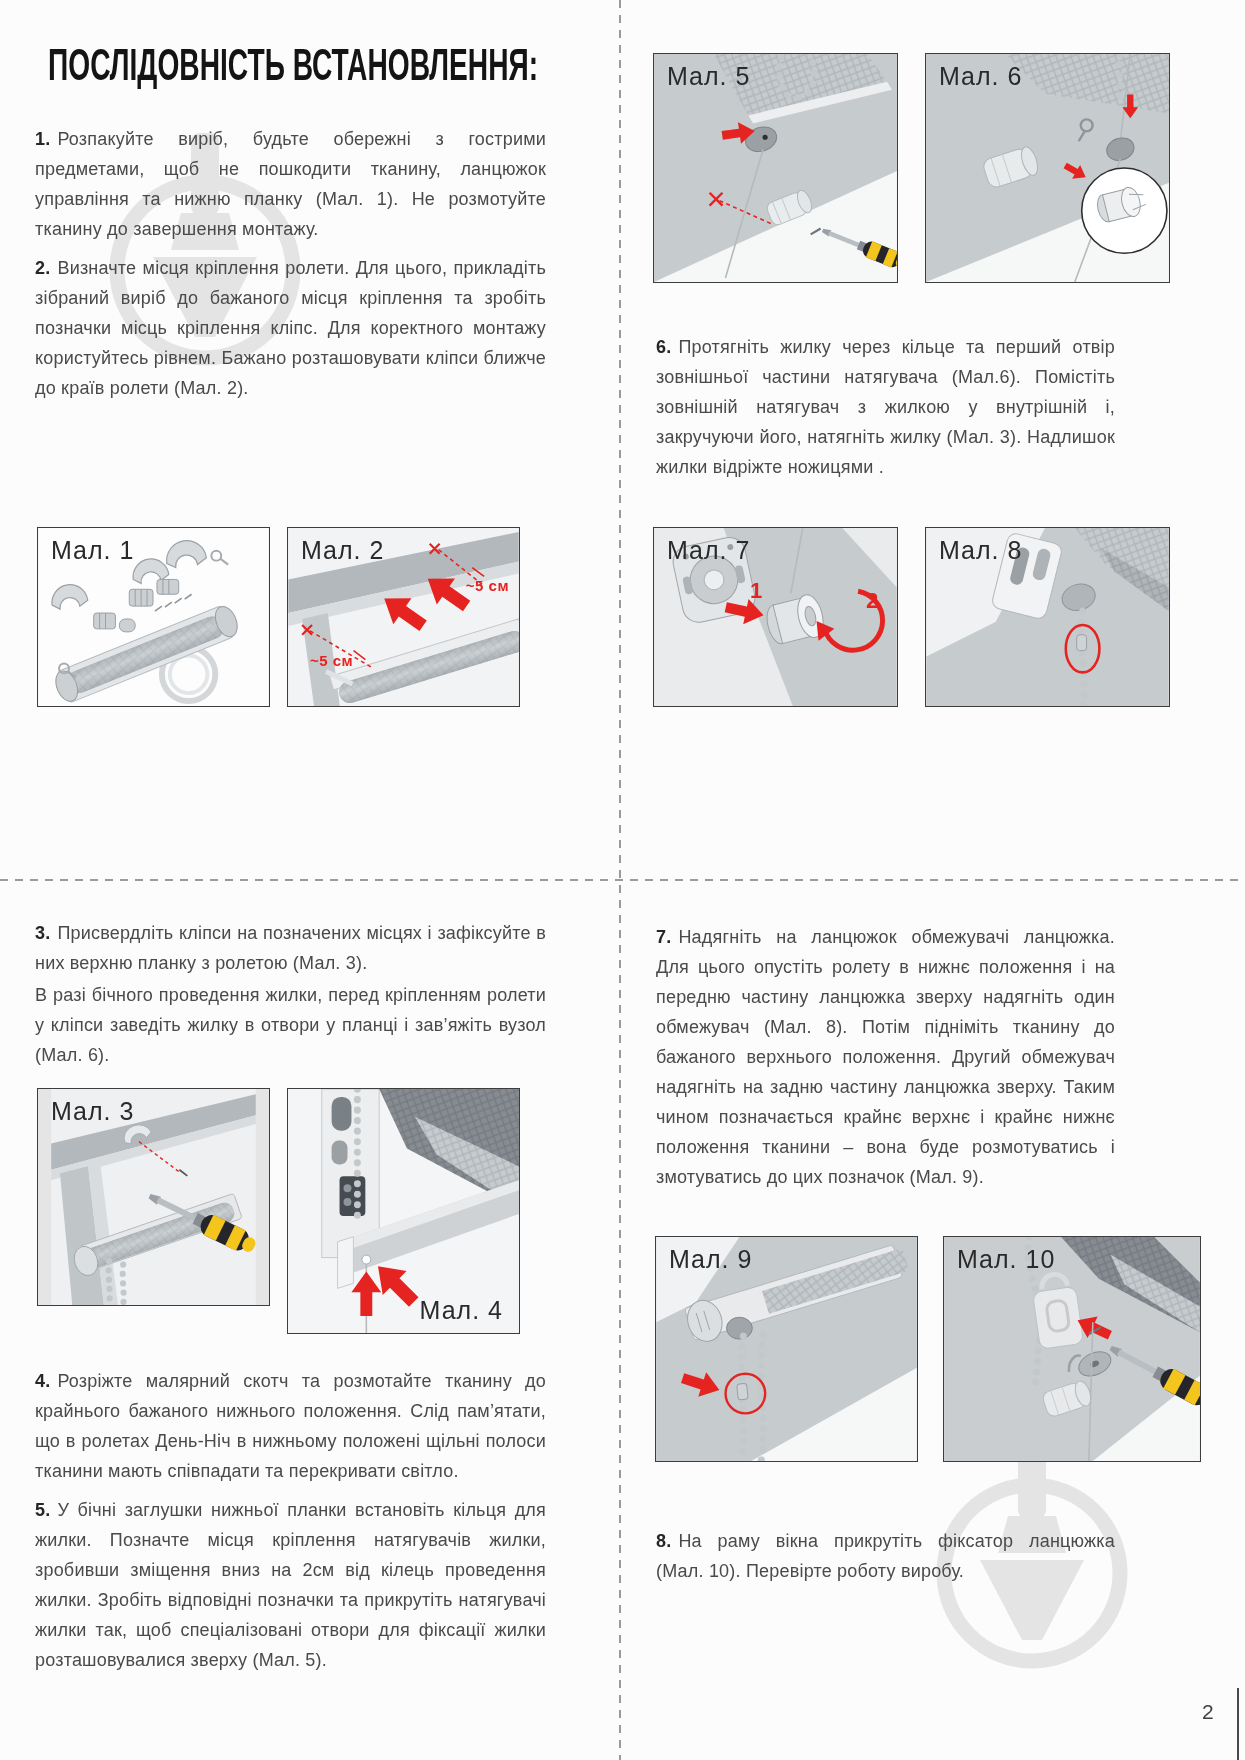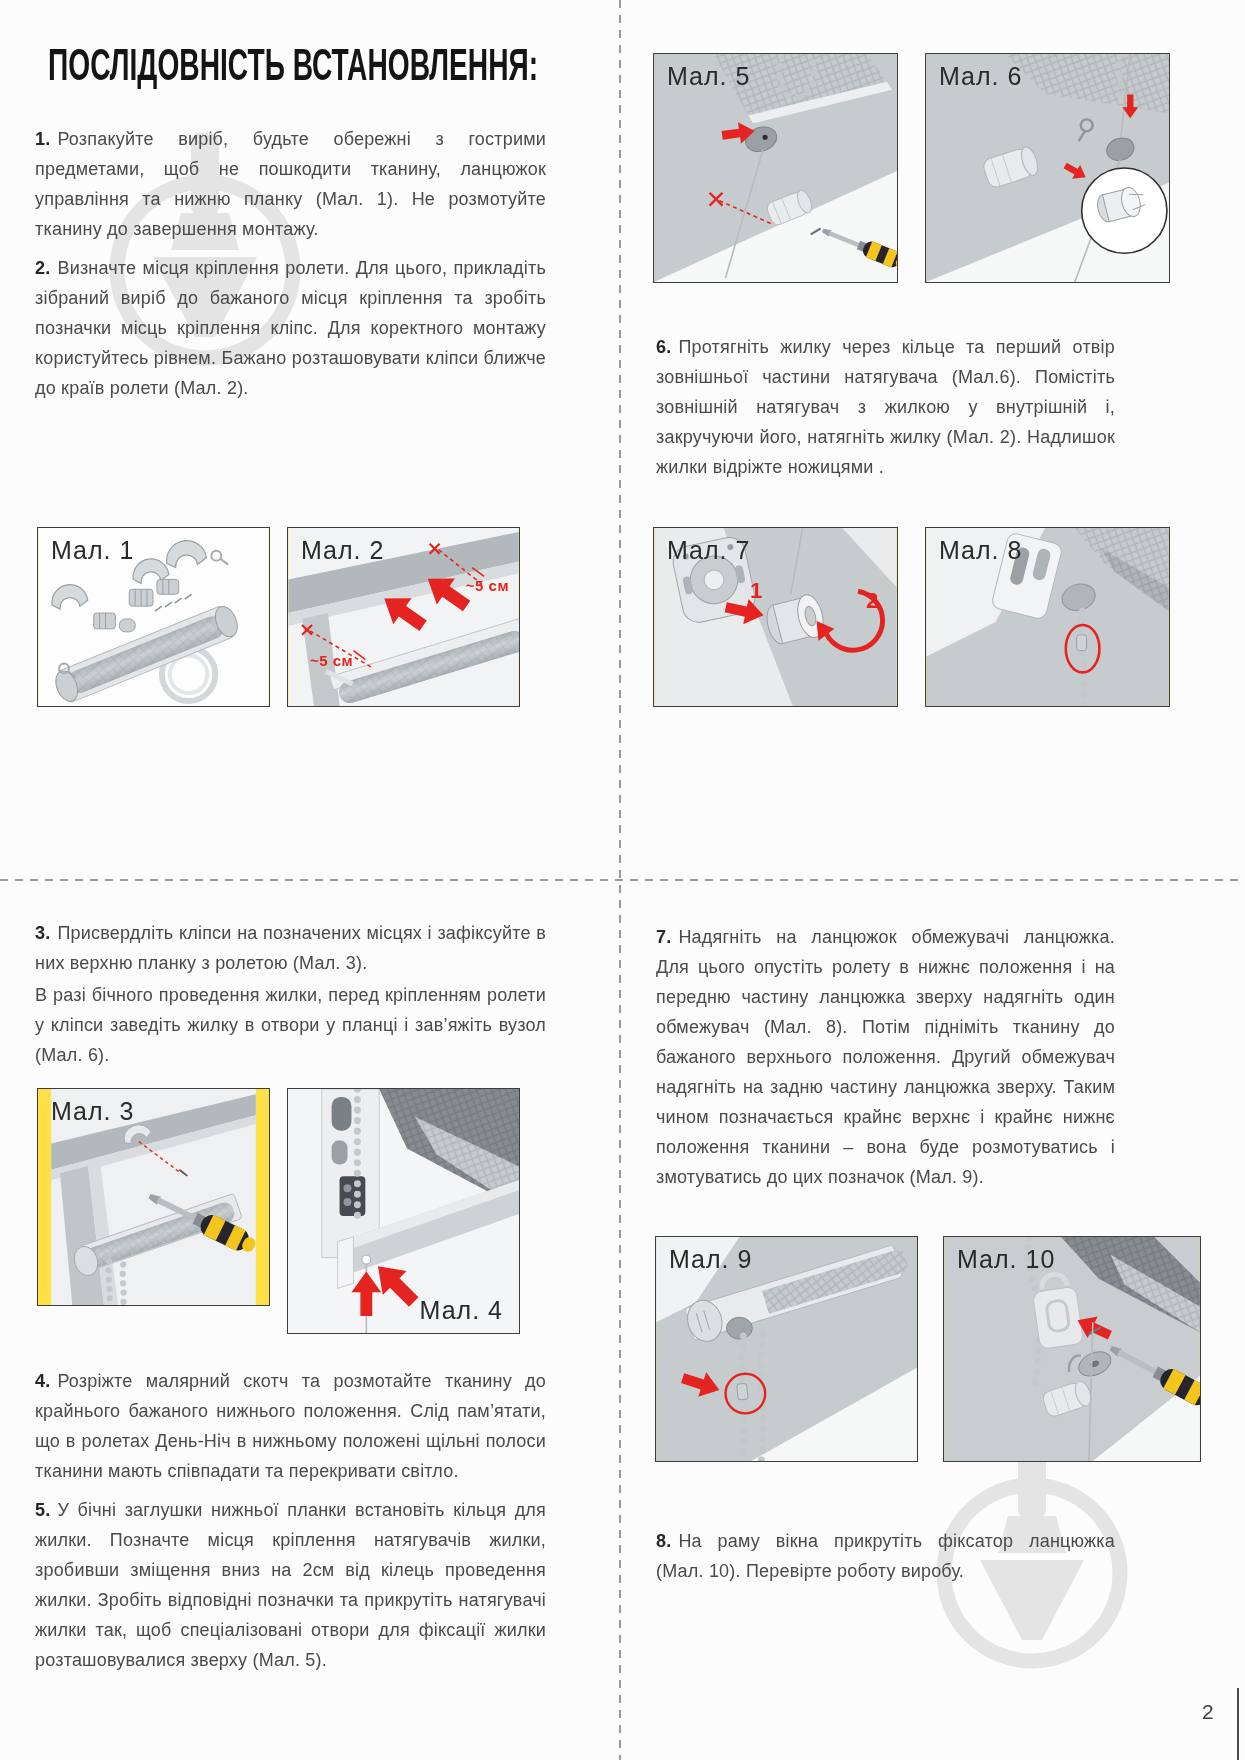--- a/index.html
+++ b/index.html
@@ -4,21 +4,21 @@
 <style>
   html,body{margin:0;padding:0;background:#ffffff;}
   .page{position:relative;width:1245px;height:1760px;background:#fcfcfc;
         font-family:"Liberation Sans",sans-serif;color:#4a4a4a;overflow:hidden;padding-left:13px;}
   .title{position:absolute;left:48px;top:40px;font-weight:bold;font-size:44px;
          color:#141414;transform:scaleX(.64);transform-origin:0 0;white-space:nowrap;z-index:2;}
   .col-text{position:absolute;font-size:18px;line-height:30px;text-align:justify;
             text-align-last:left;letter-spacing:.2px;z-index:2;}
   p.step{margin:0 0 9px 0;}
   b.num{color:#262626;margin-right:7px;}
-  .fig{position:absolute;border:1.7px solid #3d3d3d;background:#fde047;box-sizing:border-box;z-index:3;}
+  .fig{position:absolute;border:1.7px solid #3d3d3d;background:#e5e5e5;box-sizing:border-box;z-index:3;}
   .fig svg{position:absolute;left:0;top:0;width:100%;height:100%;display:block;}
   .fig-label{position:absolute;left:13px;top:8px;font-size:25px;color:#2a2a2a;
              letter-spacing:1px;z-index:4;}
   .fl-br{left:auto;top:auto;right:16px;bottom:8px;}
   .red-ann{position:absolute;color:#e52320;font-size:15px;font-weight:bold;letter-spacing:.5px;z-index:4;margin-top:44px;}
   .red-num{position:absolute;color:#e52320;font-size:22px;font-weight:bold;z-index:4;}
   .vdash{position:absolute;left:619px;top:0;width:2px;height:1760px;z-index:1;
          background:repeating-linear-gradient(180deg,#9a9a9a 0 8px,transparent 8px 15px);}
   .hdash{position:absolute;left:0;top:879px;width:1245px;height:2px;z-index:1;
          background:repeating-linear-gradient(90deg,#9a9a9a 0 8px,transparent 8px 15px);}
@@ -81,21 +81,21 @@
   <div class="hdash"></div>
 
   <div class="title">ПОСЛІДОВНІСТЬ ВСТАНОВЛЕННЯ:</div>
 
   <div class="col-text" style="left:35px;top:124px;width:511px">
     <p class="step"><b class="num">1.</b><span>Розпакуйте виріб, будьте обережні з гострими предметами, щоб не пошкодити тканину, ланцюжок управління та нижню планку (Мал. 1). Не розмотуйте тканину до завершення монтажу.</span></p>
     <p class="step"><b class="num">2.</b><span>Визначте місця кріплення ролети. Для цього, прикладіть зібраний виріб до бажаного місця кріплення та зробіть позначки місць кріплення кліпс. Для коректного монтажу користуйтесь рівнем. Бажано розташовувати кліпси ближче до країв ролети (Мал. 2).</span></p>
   </div>
 
   <div class="col-text" style="left:656px;top:332px;width:459px">
-    <p class="step"><b class="num">6.</b><span>Протягніть жилку через кільце та перший отвір зовнішньої частини натягувача (Мал.6). Помістіть зовнішній натягувач з жилкою у внутрішній і, закручуючи його, натягніть жилку (Мал. 2). Надлишок жилки відріжте ножицями .</span></p>
+    <p class="step"><b class="num">6.</b><span>Протягніть жилку через кільце та перший отвір зовнішньої частини натягувача (Мал.6). Помістіть зовнішній натягувач з жилкою у внутрішній і, закручуючи його, натягніть жилку (Мал. 3). Надлишок жилки відріжте ножицями .</span></p>
   </div>
 
   <div class="col-text" style="left:35px;top:918px;width:511px">
     <p class="step" style="margin-bottom:2px"><b class="num">3.</b><span>Присвердліть кліпси на позначених місцях і зафіксуйте в них верхню планку з ролетою (Мал. 3).</span></p>
     <p class="step"><span>В разі бічного проведення жилки, перед кріпленням ролети у кліпси заведіть жилку в отвори у планці і зав’яжіть вузол (Мал. 6).</span></p>
   </div>
 
   <div class="col-text" style="left:35px;top:1366px;width:511px">
     <p class="step"><b class="num">4.</b><span>Розріжте малярний скотч та розмотайте тканину до крайнього бажаного нижнього положення. Слід пам’ятати, що в ролетах День-Ніч в нижньому положені щільні полоси тканини мають співпадати та перекривати світло.</span></p>
     <p class="step"><b class="num">5.</b><span>У бічні заглушки нижньої планки встановіть кільця для жилки. Позначте місця кріплення натягувачів жилки, зробивши зміщення вниз на 2см від кілець проведення жилки. Зробіть відповідні позначки та прикрутіть натягувачі жилки так, щоб спеціалізовані отвори для фіксації жилки розташовувалися зверху (Мал. 5).</span></p>

